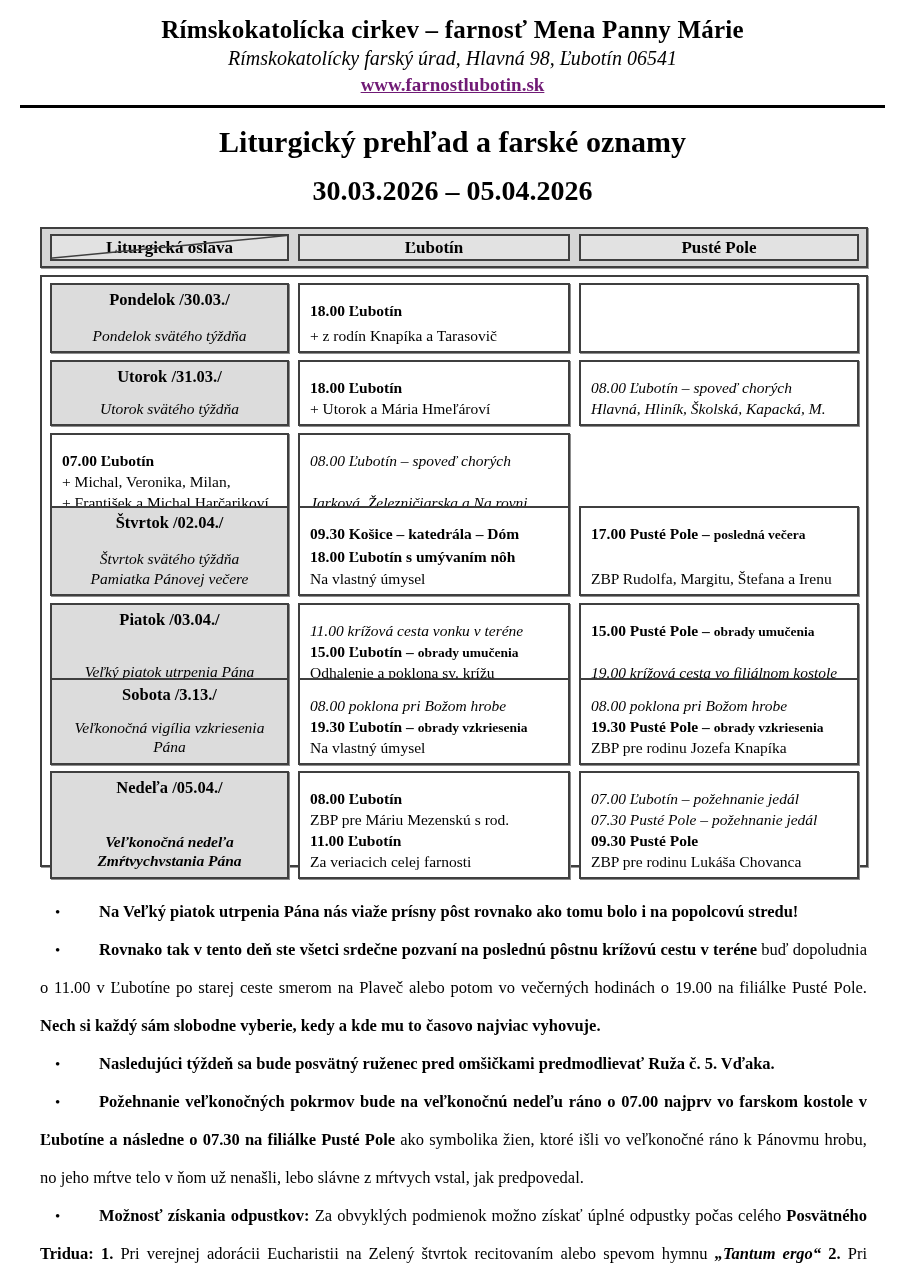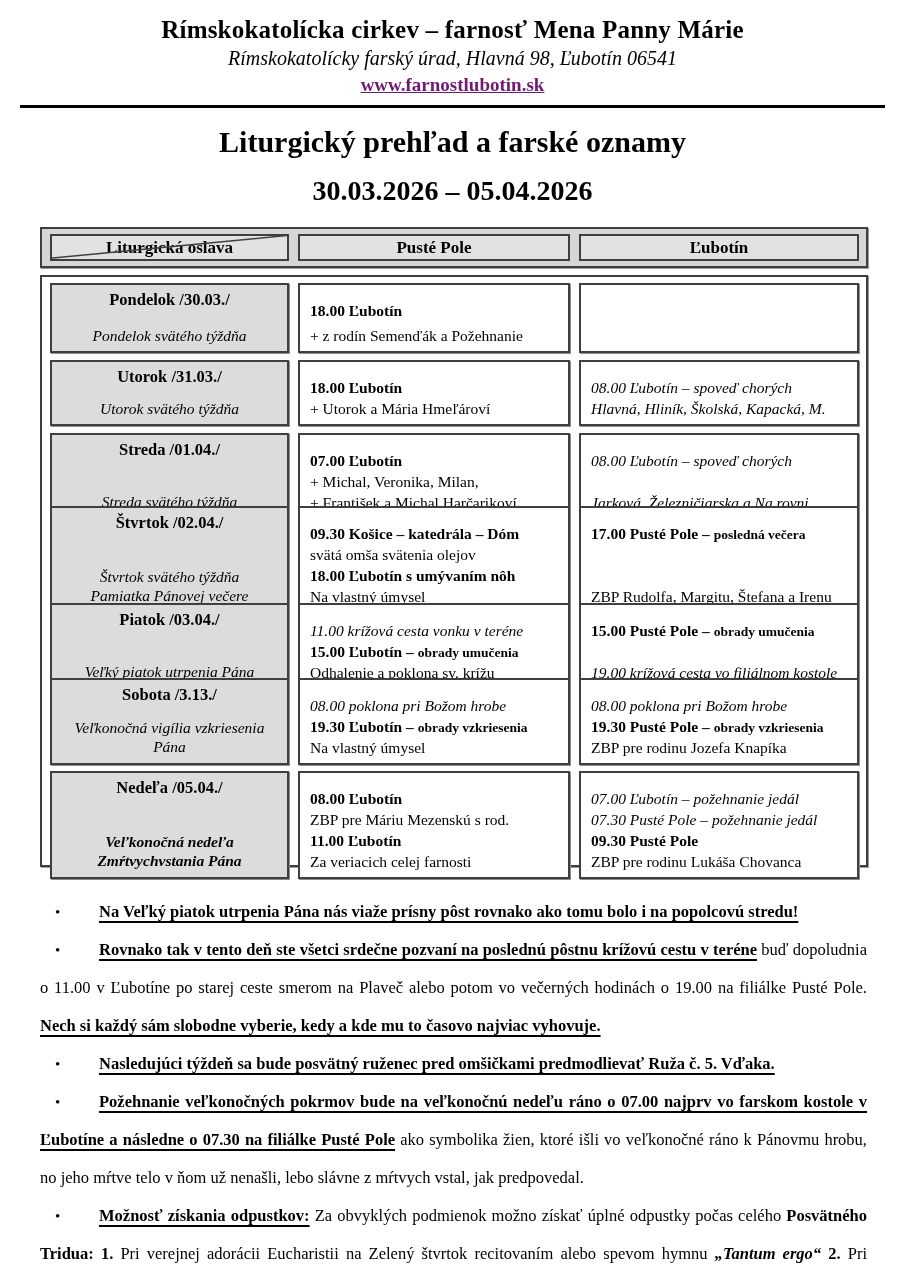--- a/index.html
+++ b/index.html
@@ -81,21 +81,21 @@
 
   
   .annos { margin: 26px 38px 0 40px; }
   .ann {
     margin: 0; text-align: justify;
     font-size: 16.5px; line-height: 38px;
   }
   .ann .bullet { display: inline-block; width: 59px; padding-left: 15px; font-size: 15px; }
   .b { font-weight: bold; }
   .i { font-style: italic; }
-  .u { text-decoration: underline; text-decoration-thickness: 1.5px; text-underline-offset: 4px; margin-top: 39px; }
+  .u { text-decoration-thickness: 1.5px; text-underline-offset: 4px; margin-top: 39px; }
 </style>
 </head>
 <body>
 
 <div class="page">
 
   <div class="h-title">Rímskokatolícka cirkev – farnosť Mena Panny Márie</div>
   <div class="h-sub">Rímskokatolícky farský úrad, Hlavná 98, Ľubotín 06541</div>
   <div class="h-linkrow">
     <span class="h-link" style="color: #701a75;">www.farnostlubotin.sk</span>
@@ -106,85 +106,78 @@
   <div class="date-range">30.03.2026 – 05.04.2026</div>
 
   <div class="thead">
     <div class="hcell">
       <span>Liturgická oslava</span>
       <svg class="diag" viewBox="0 0 100 100" preserveAspectRatio="none">
         <line x1="0" y1="90" x2="100" y2="5" stroke="#3f3f3f" stroke-width="1.5" vector-effect="non-scaling-stroke"></line>
       </svg>
     </div>
     <div class="hcell">
+      <span>Ľubotín</span>
+    </div>
+    <div class="hcell">
       <span>Pusté Pole</span>
-    </div>
-    <div class="hcell">
-      <span>Ľubotín</span>
     </div>
   </div>
 
   <div class="tbody" id="table-body">
       <div class="t-row" style="height: 70px;">
         <div class="cell day-cell">
           <div class="day-name">Pondelok /30.03./</div>
           <div class="feast">
             <div>Pondelok svätého týždňa</div>
           </div>
         </div>
         <div class="cell content-cell">
           <div class="line"><span class="s-bold">18.00 Ľubotín</span></div>
-          <div class="line"><span>+ z rodín Semenďák a Požehnanie</span></div>
+          <div class="line"><span>+ z rodín Knapíka a Tarasovič</span></div>
         </div>
         <div class="cell content-cell"></div>
       </div>
       <div class="t-row" style="height: 66px;">
         <div class="cell day-cell">
           <div class="day-name">Utorok /31.03./</div>
           <div class="feast">
             <div>Utorok svätého týždňa</div>
           </div>
         </div>
         <div class="cell content-cell">
           <div class="line"><span class="s-bold">18.00 Ľubotín</span></div>
           <div class="line"><span>+ Utorok a Mária Hmeľároví</span></div>
         </div>
         <div class="cell content-cell">
           <div class="line"><span class="s-ital">08.00 Ľubotín – spoveď chorých</span></div>
           <div class="line"><span class="s-ital">Hlavná, Hliník, Školská, Kapacká, M.</span></div>
         </div>
       </div>
       <div class="t-row" style="height: 66px;">
-        <div class="cell day-cell">
-          <div class="day-name">Streda /01.04./</div>
-          <div class="feast">
-            <div>Streda svätého týždňa</div>
-          </div>
-        </div>
         <div class="cell content-cell">
           <div class="line"><span class="s-bold">07.00 Ľubotín</span></div>
           <div class="line"><span>+ Michal, Veronika, Milan,</span></div>
           <div class="line"><span>+ František a Michal Harčarikoví</span></div>
         </div>
         <div class="cell content-cell">
           <div class="line"><span class="s-ital">08.00 Ľubotín – spoveď chorých</span></div>
           <div class="line"><span class="s-ital">Jarková, Železničiarska a Na rovni</span></div>
         </div>
       </div>
       <div class="t-row" style="height: 90px;">
         <div class="cell day-cell">
           <div class="day-name">Štvrtok /02.04./</div>
           <div class="feast">
             <div>Štvrtok svätého týždňa</div>
             <div>Pamiatka Pánovej večere</div>
           </div>
         </div>
         <div class="cell content-cell">
           <div class="line"><span class="s-bold">09.30 Košice – katedrála – Dóm</span></div>
-          <div class="line"><span>svätá omša svätenia olejov</span></div>
           <div class="line"><span class="s-bold">18.00 Ľubotín s umývaním nôh</span></div>
           <div class="line"><span>Na vlastný úmysel</span></div>
         </div>
         <div class="cell content-cell">
           <div class="line"><span class="s-bold">17.00 Pusté Pole – </span><span class="s-boldsmall">posledná večera</span></div>
           <div class="line"><span>ZBP Rudolfa, Margitu, Štefana a Irenu</span></div>
         </div>
       </div>
       <div class="t-row" style="height: 68px;">
         <div class="cell day-cell">

